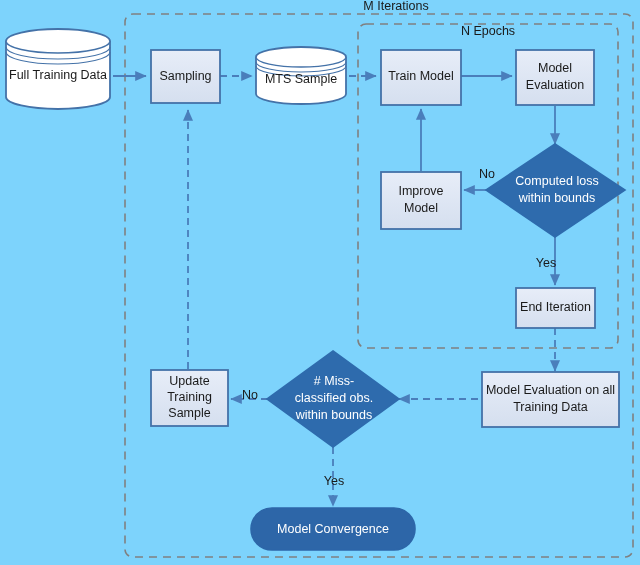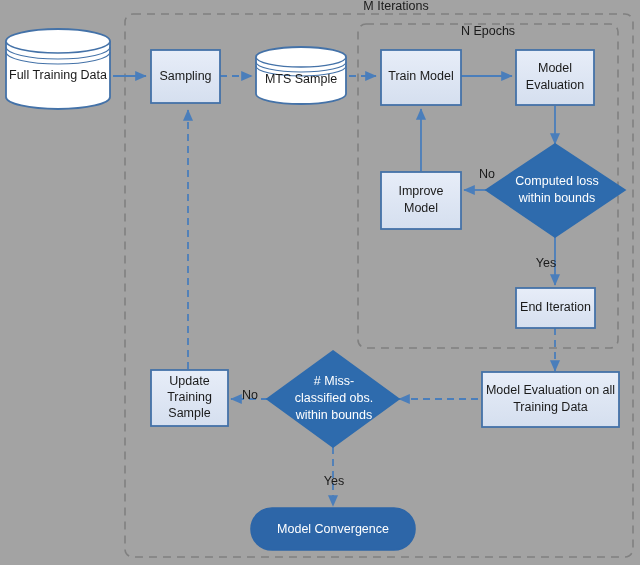--- a/index.html
+++ b/index.html
@@ -4,21 +4,21 @@
 <style>
   html, body {
     margin: 0;
     padding: 0;
     background: #ffffff;
   }
   #canvas {
     position: relative;
     width: 640px;
     height: 565px;
-    background: #a3a3a3;
+    background: #7dd3fc;
     font-family: "Liberation Sans", sans-serif;
     overflow: hidden;
   }
   svg { display: block; }
   .node-text {
     font-family: "Liberation Sans", sans-serif;
     font-size: 12.5px;
     fill: #1a1a1a;
     text-anchor: middle;
     dominant-baseline: middle;

